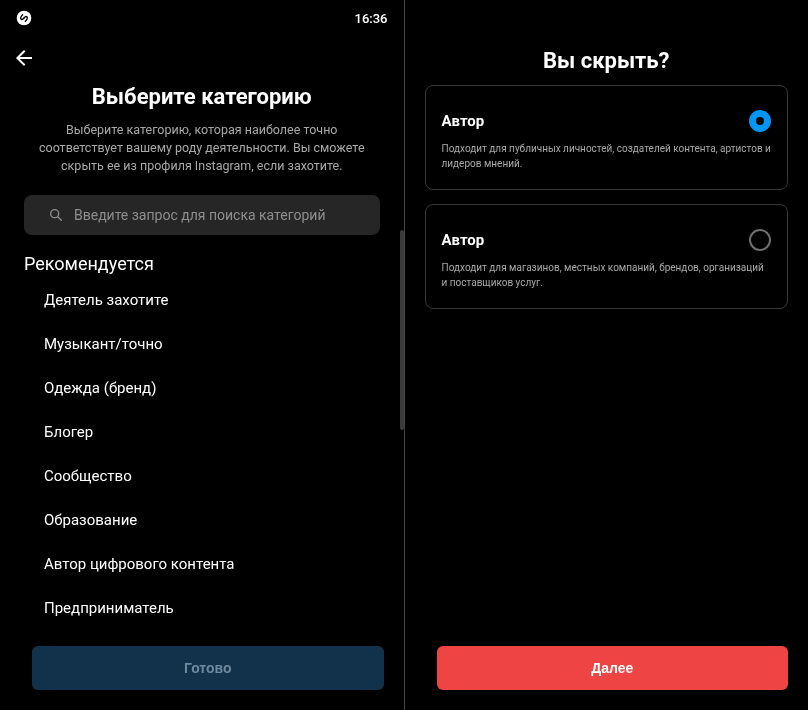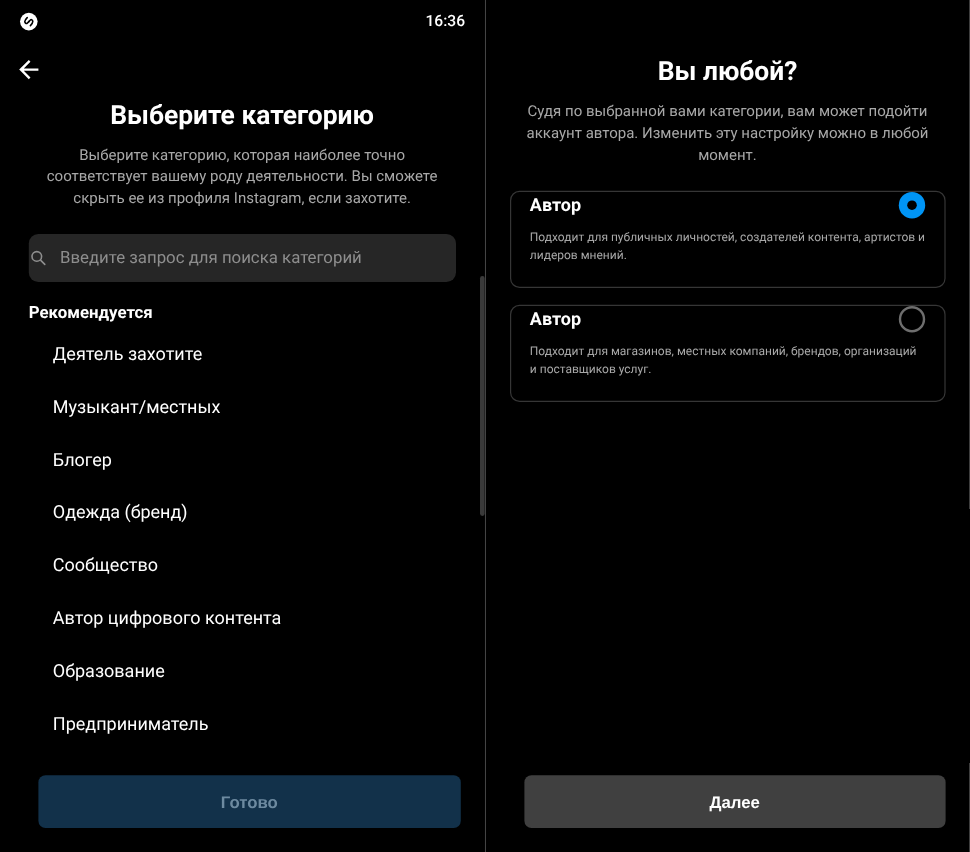--- a/index.html
+++ b/index.html
@@ -74,32 +74,32 @@
     line-height: 1.45;
     padding: 0 8px;
     margin-bottom: 20px;
   }
   .search-field {
     background: #262626;
     border-radius: 8px;
     height: 40px;
     display:flex;
     align-items:center;
-    padding: 0 0;
+    padding: 0 24px;
     gap:10px;
     margin-bottom: 18px;
   }
   .search-field .mag { width:16px; height:16px; color:#8e8e8e; flex-shrink:0; }
   .search-placeholder {
     color:#8e8e8e;
     font-size: 14px;
   }
   .section-label {
-    font-size: 14px;
-    font-weight: 700;
+    font-size: 18px;
+    font-weight: 400;
     margin-bottom: 4px;
   }
   .cat-list {
     flex:1;
     overflow:hidden;
     position:relative;
   }
   .cat-list-inner {
     position:absolute;
     left:0; right:0; top:0;
@@ -121,27 +121,27 @@
     font-weight: 600;
     display:flex;
     align-items:center;
     justify-content:center;
   }
   .btn.muted {
     background: #12314a;
     color: #6d8aa0;
   }
   .btn.primary {
-    background: #404040;
+    background: #ef4444;
     color:#fff;
   }
   .option-card {
     border: 1px solid #363636;
     border-radius: 8px;
-    padding: 0 16px 18px 16px;
+    padding: 24px 16px 18px 16px;
     margin-bottom: 14px;
   }
   .option-head {
     display:flex;
     align-items:center;
     justify-content:space-between;
     margin-bottom: 10px;
   }
   .option-title {
     font-size: 15px;
@@ -219,48 +219,47 @@
             </svg>
         </span>
         <span class="search-placeholder">Введите запрос для поиска категорий</span>
       </div>
 
       <div class="section-label">Рекомендуется</div>
 
       <div class="cat-list">
         <div class="cat-list-inner" id="cat-list-inner">
             <div class="cat-item">Деятель захотите</div>
-            <div class="cat-item">Музыкант/местных</div>
+            <div class="cat-item">Музыкант/точно</div>
+            <div class="cat-item">Одежда (бренд)</div>
             <div class="cat-item">Блогер</div>
-            <div class="cat-item">Одежда (бренд)</div>
             <div class="cat-item">Сообщество</div>
+            <div class="cat-item">Образование</div>
             <div class="cat-item">Автор цифрового контента</div>
-            <div class="cat-item">Образование</div>
             <div class="cat-item">Предприниматель</div>
             <div class="cat-item">Здоровье/красота</div>
           </div>
       </div>
     </div>
 
     <div class="left-scroll-track"></div>
 
     <div class="bottom-bar">
       <button class="btn muted">Готово</button>
     </div>
   </div>
 
   <div class="divider"></div>
 
   <div class="screen">
 
     <div class="nav-row"></div>
 
     <div class="content right">
-      <h1 class="page-title">Вы любой?</h1>
-      <p class="page-desc">Судя по выбранной вами категории, вам может подойти аккаунт автора. Изменить эту настройку можно в любой момент.</p>
+      <h1 class="page-title">Вы скрыть?</h1>
 
       <div id="options-container">
           <div class="option-card">
             <div class="option-head">
               <div class="option-title">Автор</div>
               <div class="radio on"></div>
             </div>
             <div class="option-desc">Подходит для публичных личностей, создателей контента, артистов и лидеров мнений.</div>
           </div>
           <div class="option-card">

